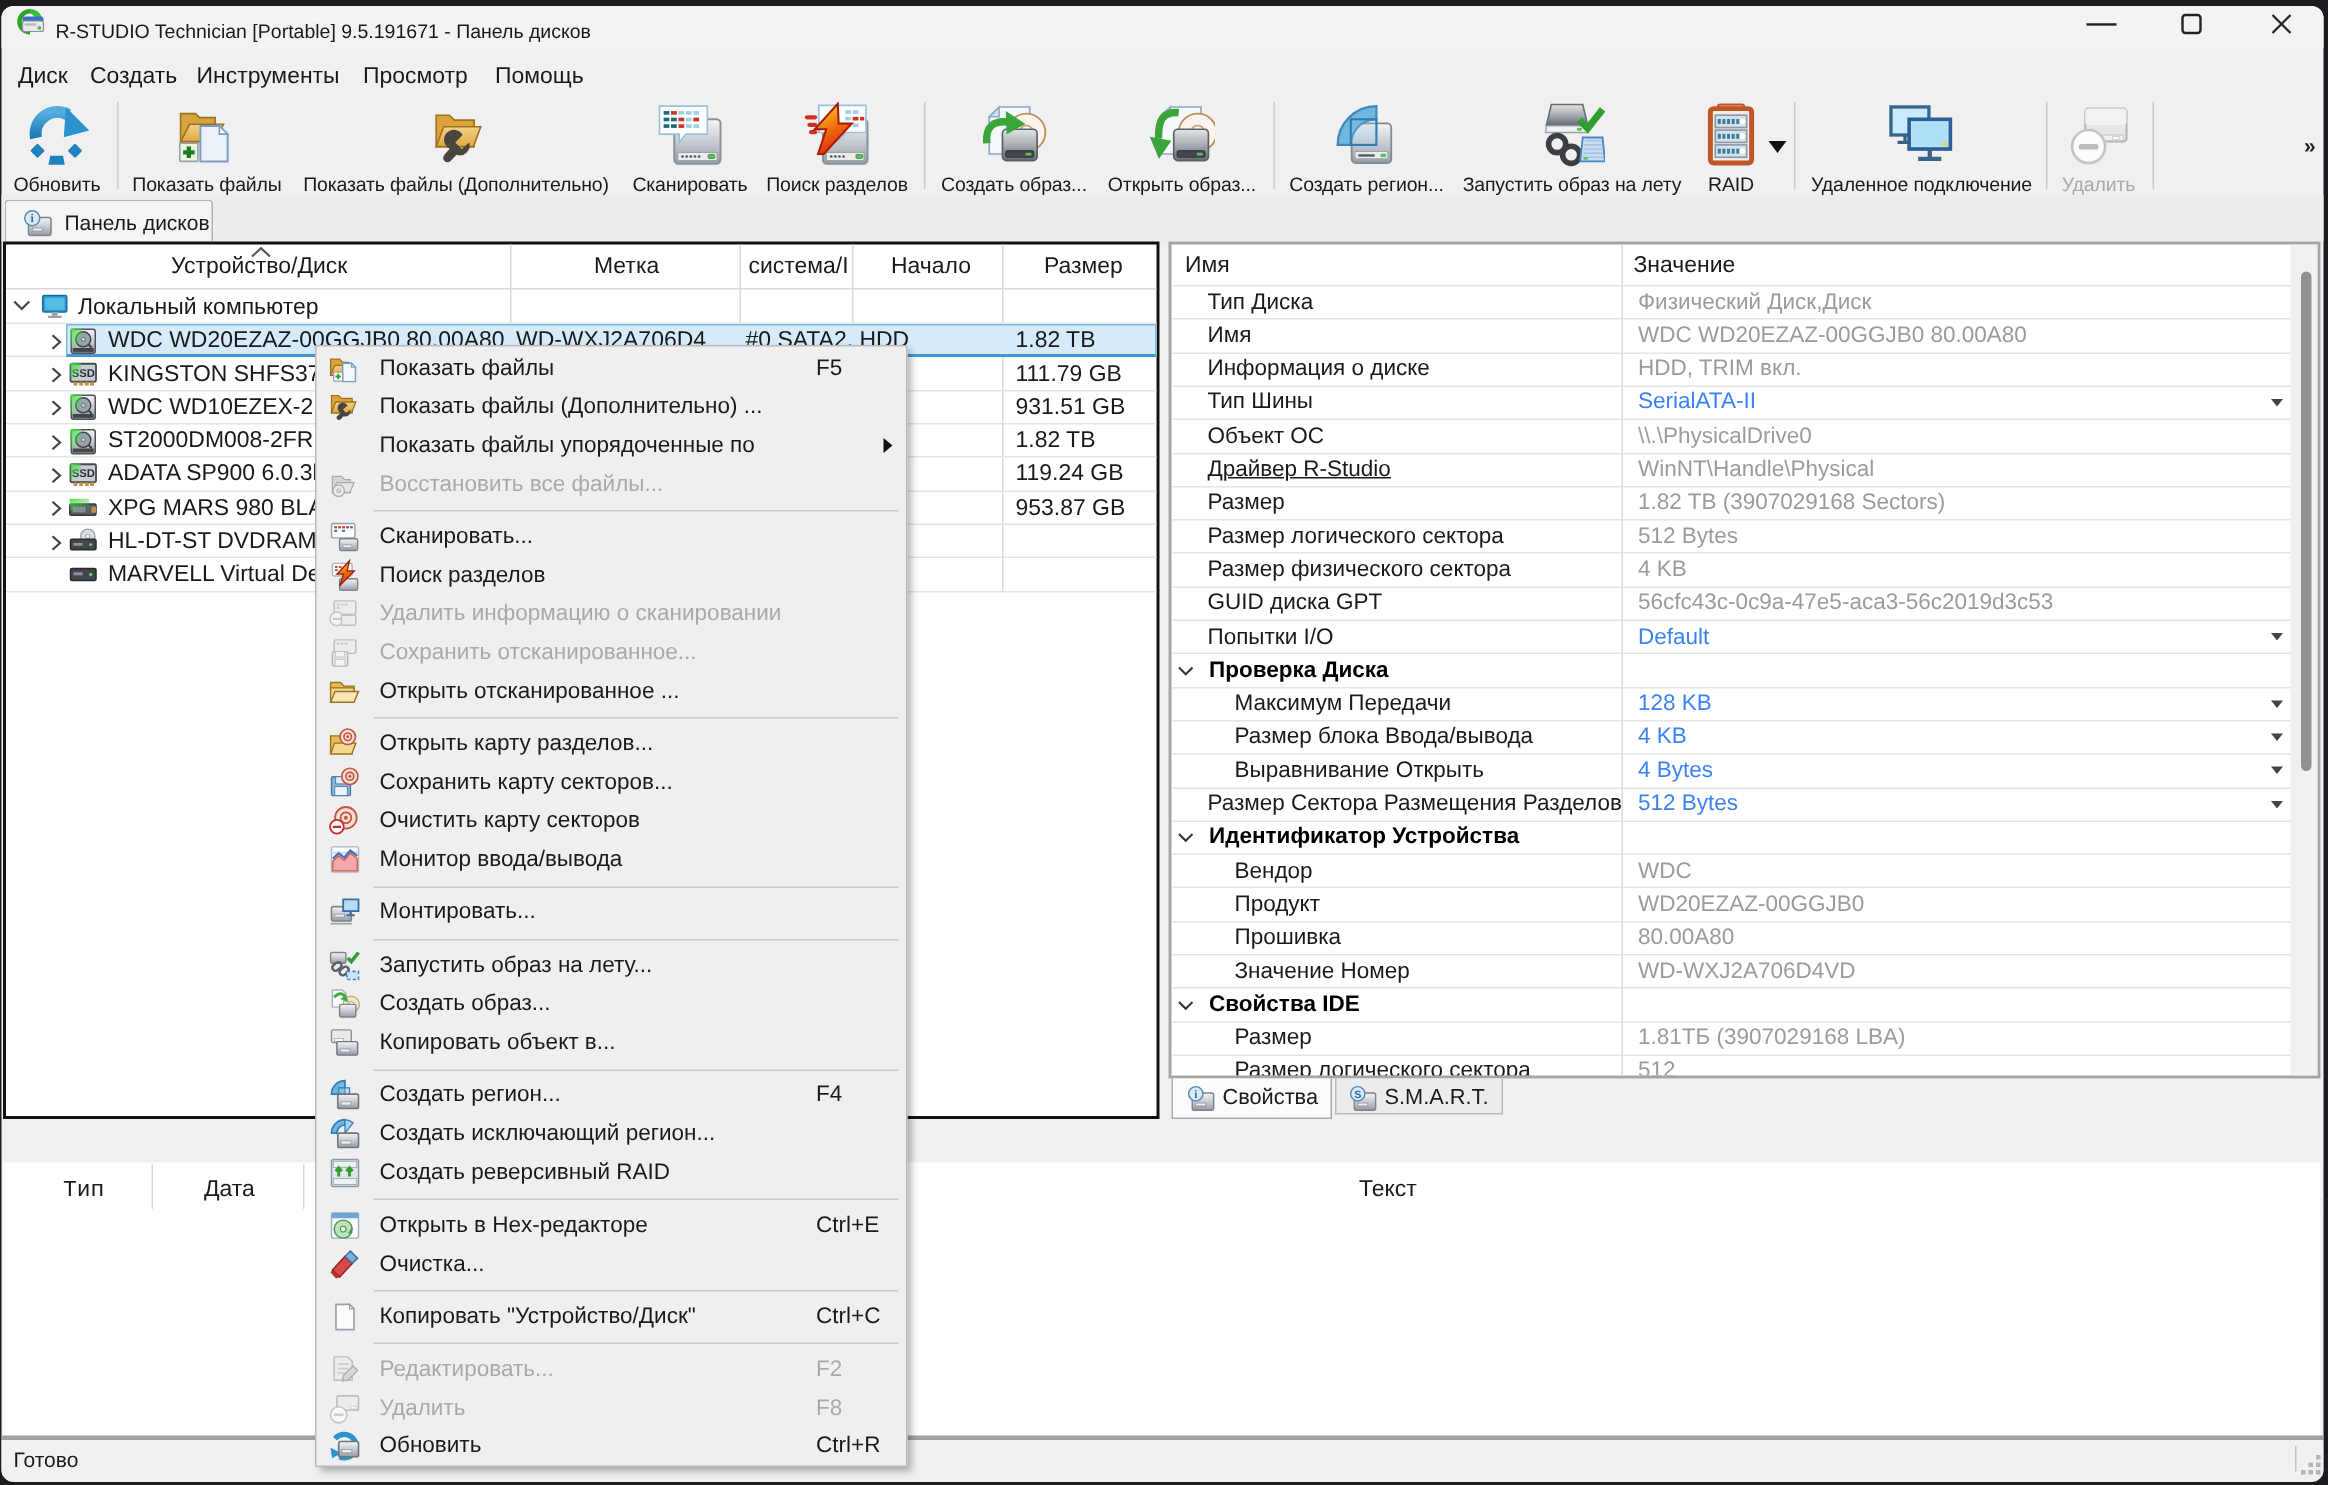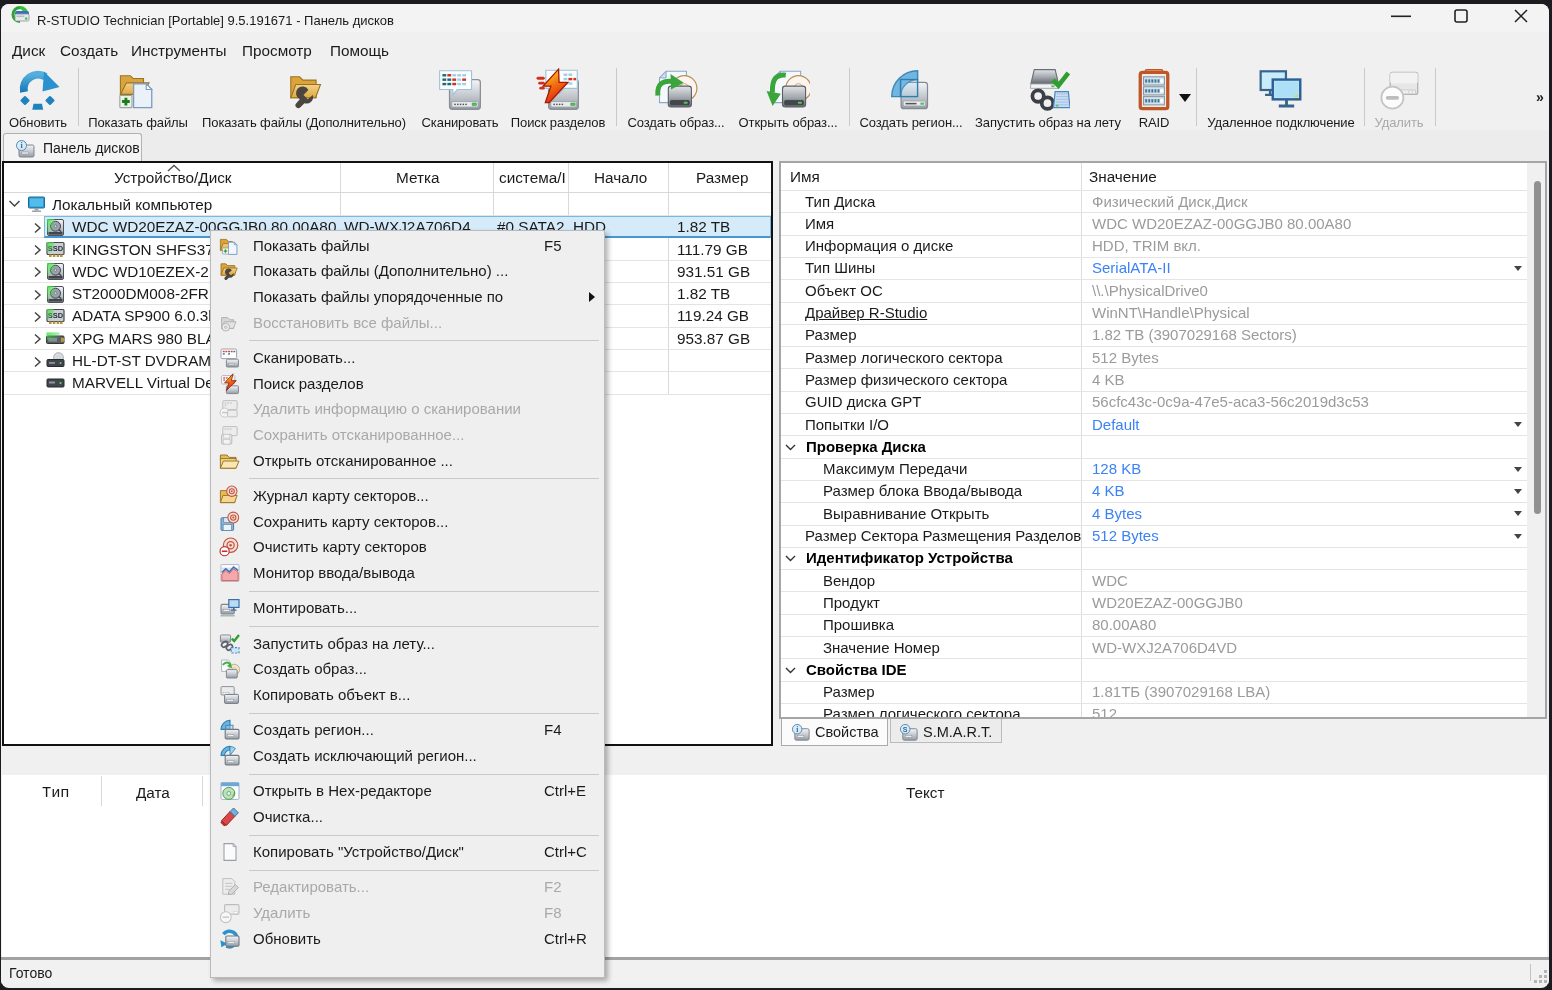--- a/index.html
+++ b/index.html
@@ -756,21 +756,21 @@
     </div>
   <div class="msep"></div>
   <div class="mi">
       <svg class="ic" viewBox="0 0 20 20">
         <path d="M2 5.5 L7 5.5 L8.8 7.5 L14 7.5 L14 15.5 L2 15.5 Z" fill="#e8bc55" stroke="#9a7322" stroke-width="0.8"></path>
         <path d="M2 15.5 L4.2 9.5 L16 9.5 L13.8 15.5 Z" fill="#f5d88f" stroke="#9a7322" stroke-width="0.8"></path>
         <circle cx="11.5" cy="6" r="4.3" fill="#f6ded6" stroke="#c05540" stroke-width="0.9"></circle>
         <circle cx="11.5" cy="6" r="2.1" fill="none" stroke="#c05540" stroke-width="0.9"></circle>
         <circle cx="11.5" cy="6" r="0.8" fill="#c05540"></circle>
       </svg>
-      <span class="tx">Журнал карту секторов...</span>
+      <span class="tx">Открыть карту разделов...</span>
     </div>
   <div class="mi">
       <svg class="ic" viewBox="0 0 20 20">
         <rect x="2.5" y="6.5" width="10.5" height="10.5" rx="0.8" fill="#8ab4d8" stroke="#4a7aa8" stroke-width="0.8"></rect>
         <rect x="4.8" y="6.5" width="6" height="4" fill="#dfe9f2" stroke="#4a7aa8" stroke-width="0.5"></rect>
         <rect x="4.3" y="12" width="7" height="5" fill="#eef3f8" stroke="#4a7aa8" stroke-width="0.5"></rect>
         <circle cx="12.7" cy="6.3" r="4.5" fill="#f6ded6" stroke="#c05540" stroke-width="0.9"></circle>
         <circle cx="12.7" cy="6.3" r="2.2" fill="none" stroke="#c05540" stroke-width="0.9"></circle>
         <circle cx="12.7" cy="6.3" r="0.85" fill="#c05540"></circle>
       </svg>
@@ -850,20 +850,30 @@
     </div>
   <div class="mi">
       <svg class="ic" viewBox="0 0 20 20">
         <path d="M2.5 9.5 A7.5 7.5 0 0 1 10 2 L10 5 A4.5 4.5 0 0 0 5.5 9.5 Z" fill="#6db5e2" stroke="#2e7fb0" stroke-width="0.9"></path>
         <path d="M10 2 A7.5 7.5 0 0 1 14.5 3.8 L10 9.5 Z" fill="#a8d4ee" stroke="#2e7fb0" stroke-width="0.7"></path>
         <rect x="6" y="9.5" width="11.5" height="8" rx="1" fill="url(#gdrive)" stroke="#70767e" stroke-width="0.9"></rect>
         <rect x="7.8" y="13.8" width="5.5" height="1.8" fill="#eceef0" stroke="#8a9098" stroke-width="0.4"></rect>
       </svg>
       <span class="tx">Создать исключающий регион...</span>
     </div>
+  <div class="mi">
+      <svg class="ic" viewBox="0 0 20 20">
+        <rect x="2.5" y="2.5" width="15" height="15" rx="1" fill="#dfe6ec" stroke="#8a99a8" stroke-width="0.8"></rect>
+        <rect x="3.5" y="3.5" width="13" height="3.4" fill="#eef1f4" stroke="#9aa8b6" stroke-width="0.5"></rect>
+        <rect x="3.5" y="13" width="13" height="3.4" fill="#eef1f4" stroke="#9aa8b6" stroke-width="0.5"></rect>
+        <path d="M6.5 12 L6.5 7.5 M4.8 9 L6.5 7 L8.2 9" fill="none" stroke="#2ea02e" stroke-width="1.6"></path>
+        <path d="M12.5 12 L12.5 7.5 M10.8 9 L12.5 7 L14.2 9" fill="none" stroke="#2ea02e" stroke-width="1.6"></path>
+      </svg>
+      <span class="tx">Создать реверсивный RAID</span>
+    </div>
   <div class="msep"></div>
   <div class="mi">
       <svg class="ic" viewBox="0 0 20 20">
         <rect x="2.5" y="3" width="15" height="14" rx="1" fill="#fdfdfd" stroke="#9ab0c8" stroke-width="0.8"></rect>
         <rect x="2.5" y="3" width="15" height="3" fill="#6ea6d8"></rect>
         <circle cx="9" cy="12" r="5" fill="#bfe0bf" stroke="#4a9a4a" stroke-width="0.8"></circle>
         <circle cx="9" cy="12" r="1.6" fill="#eaf4ea" stroke="#4a9a4a" stroke-width="0.6"></circle>
         <path d="M12 14.5 A5 5 0 0 0 13.8 10.8" fill="none" stroke="#4a9a4a" stroke-width="0.8"></path>
       </svg>
       <span class="tx">Открыть в Hex-редакторе</span>

